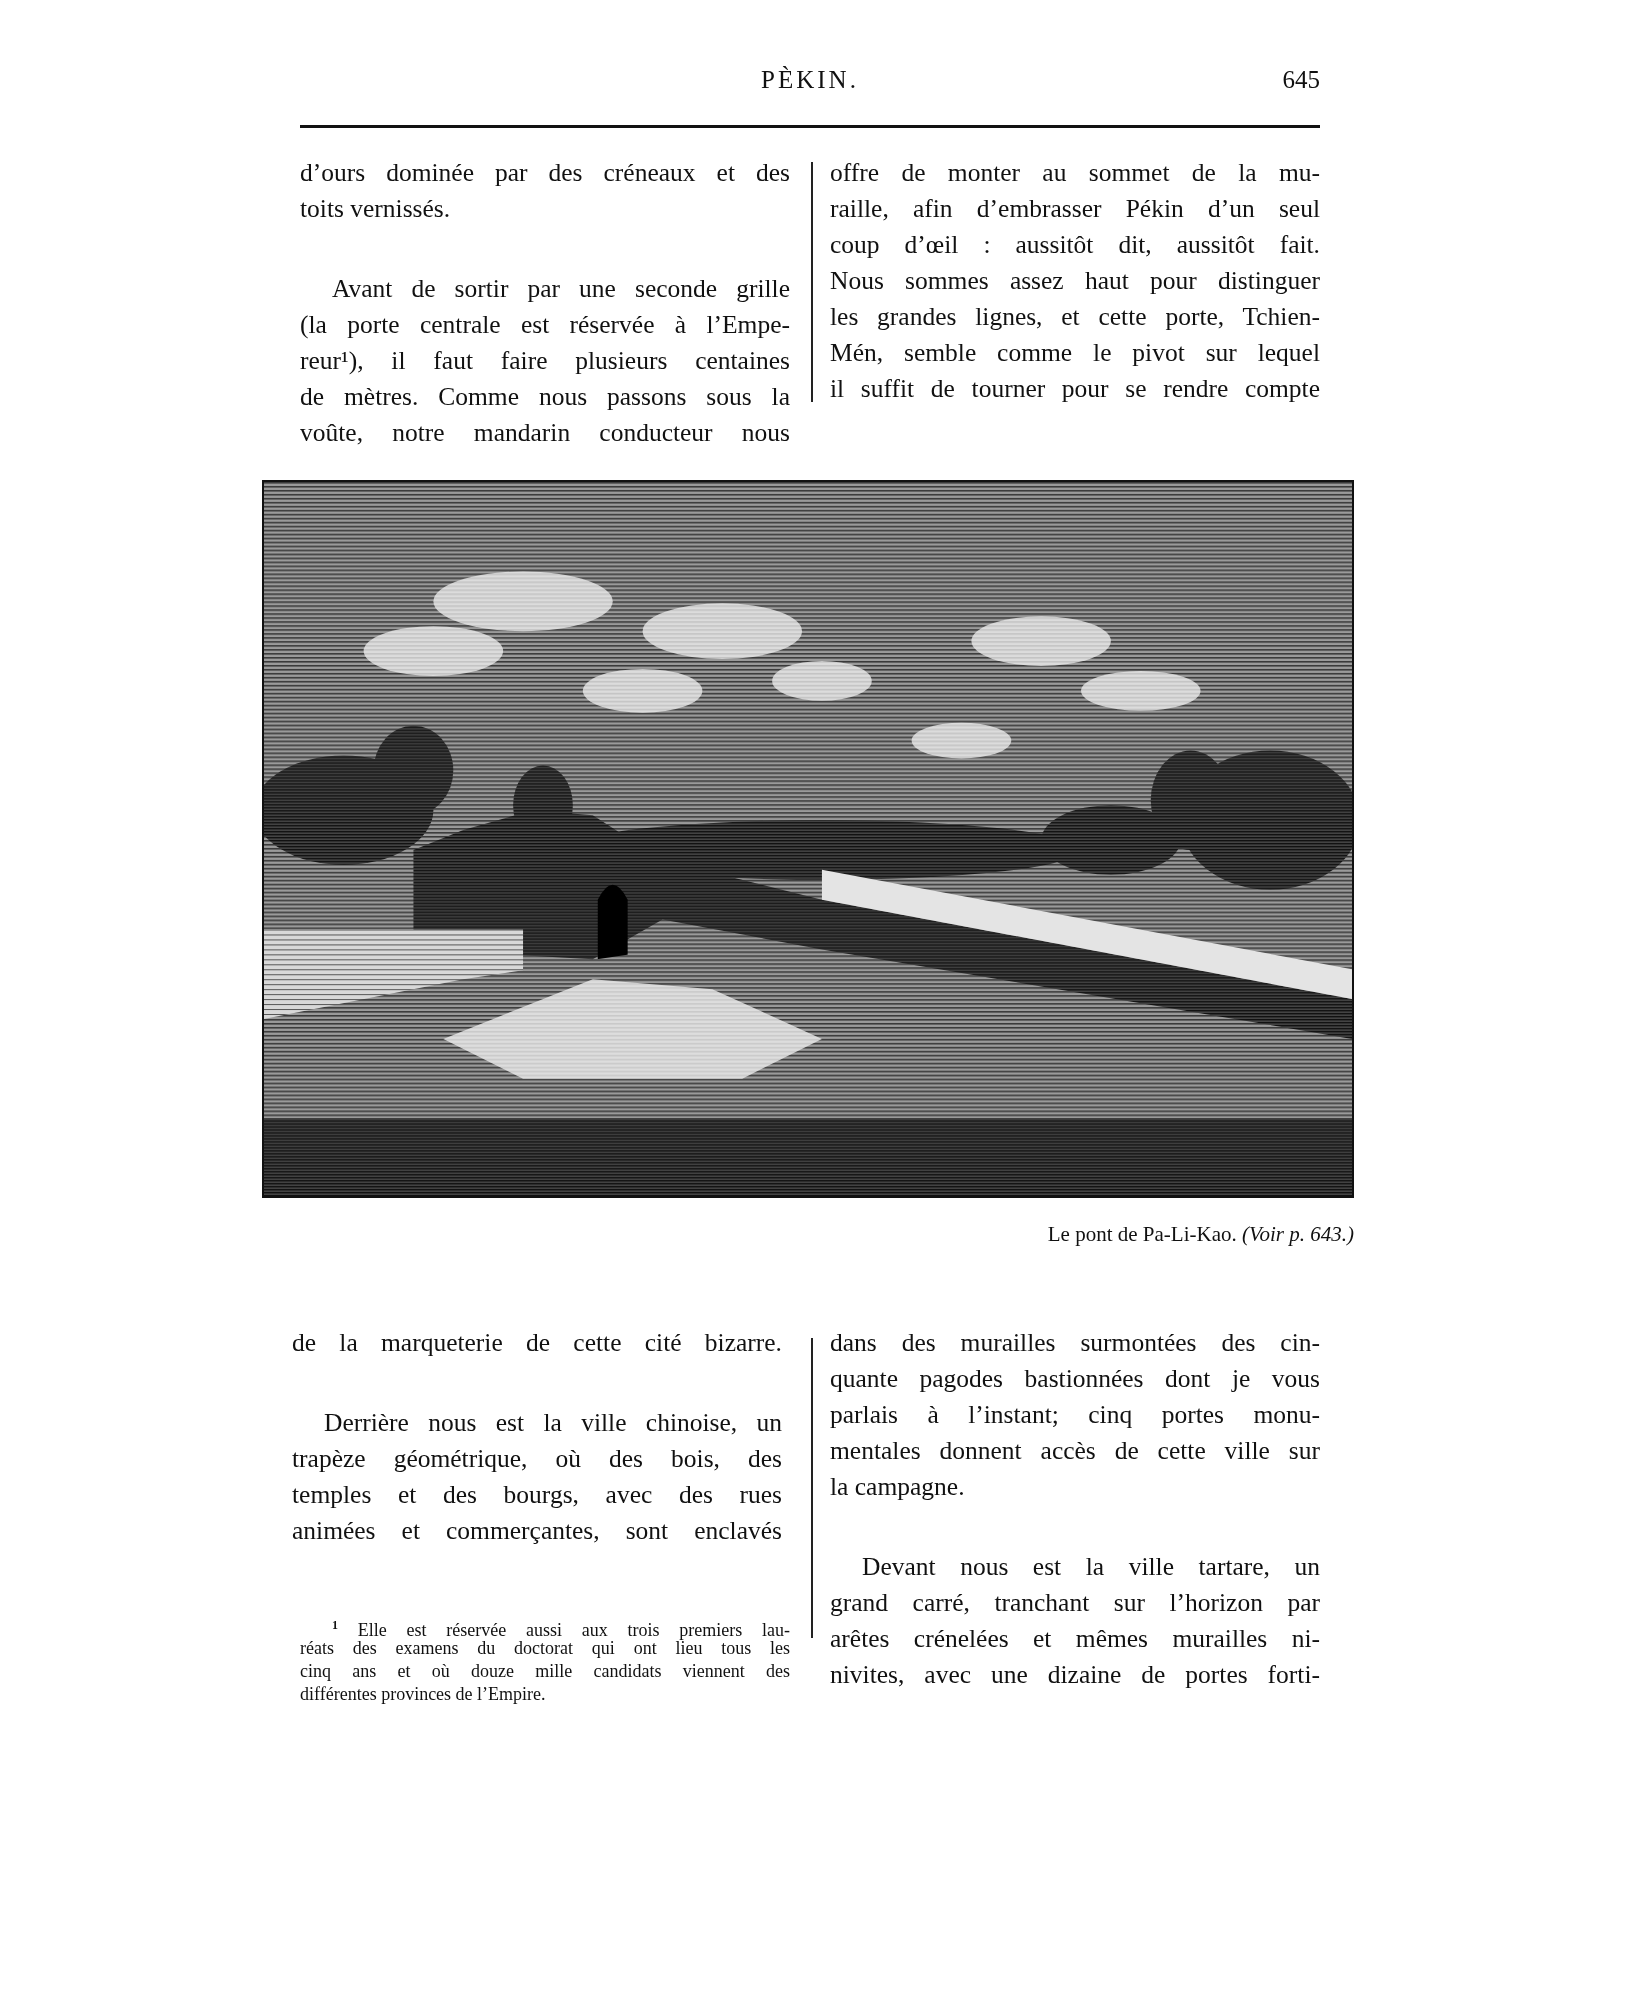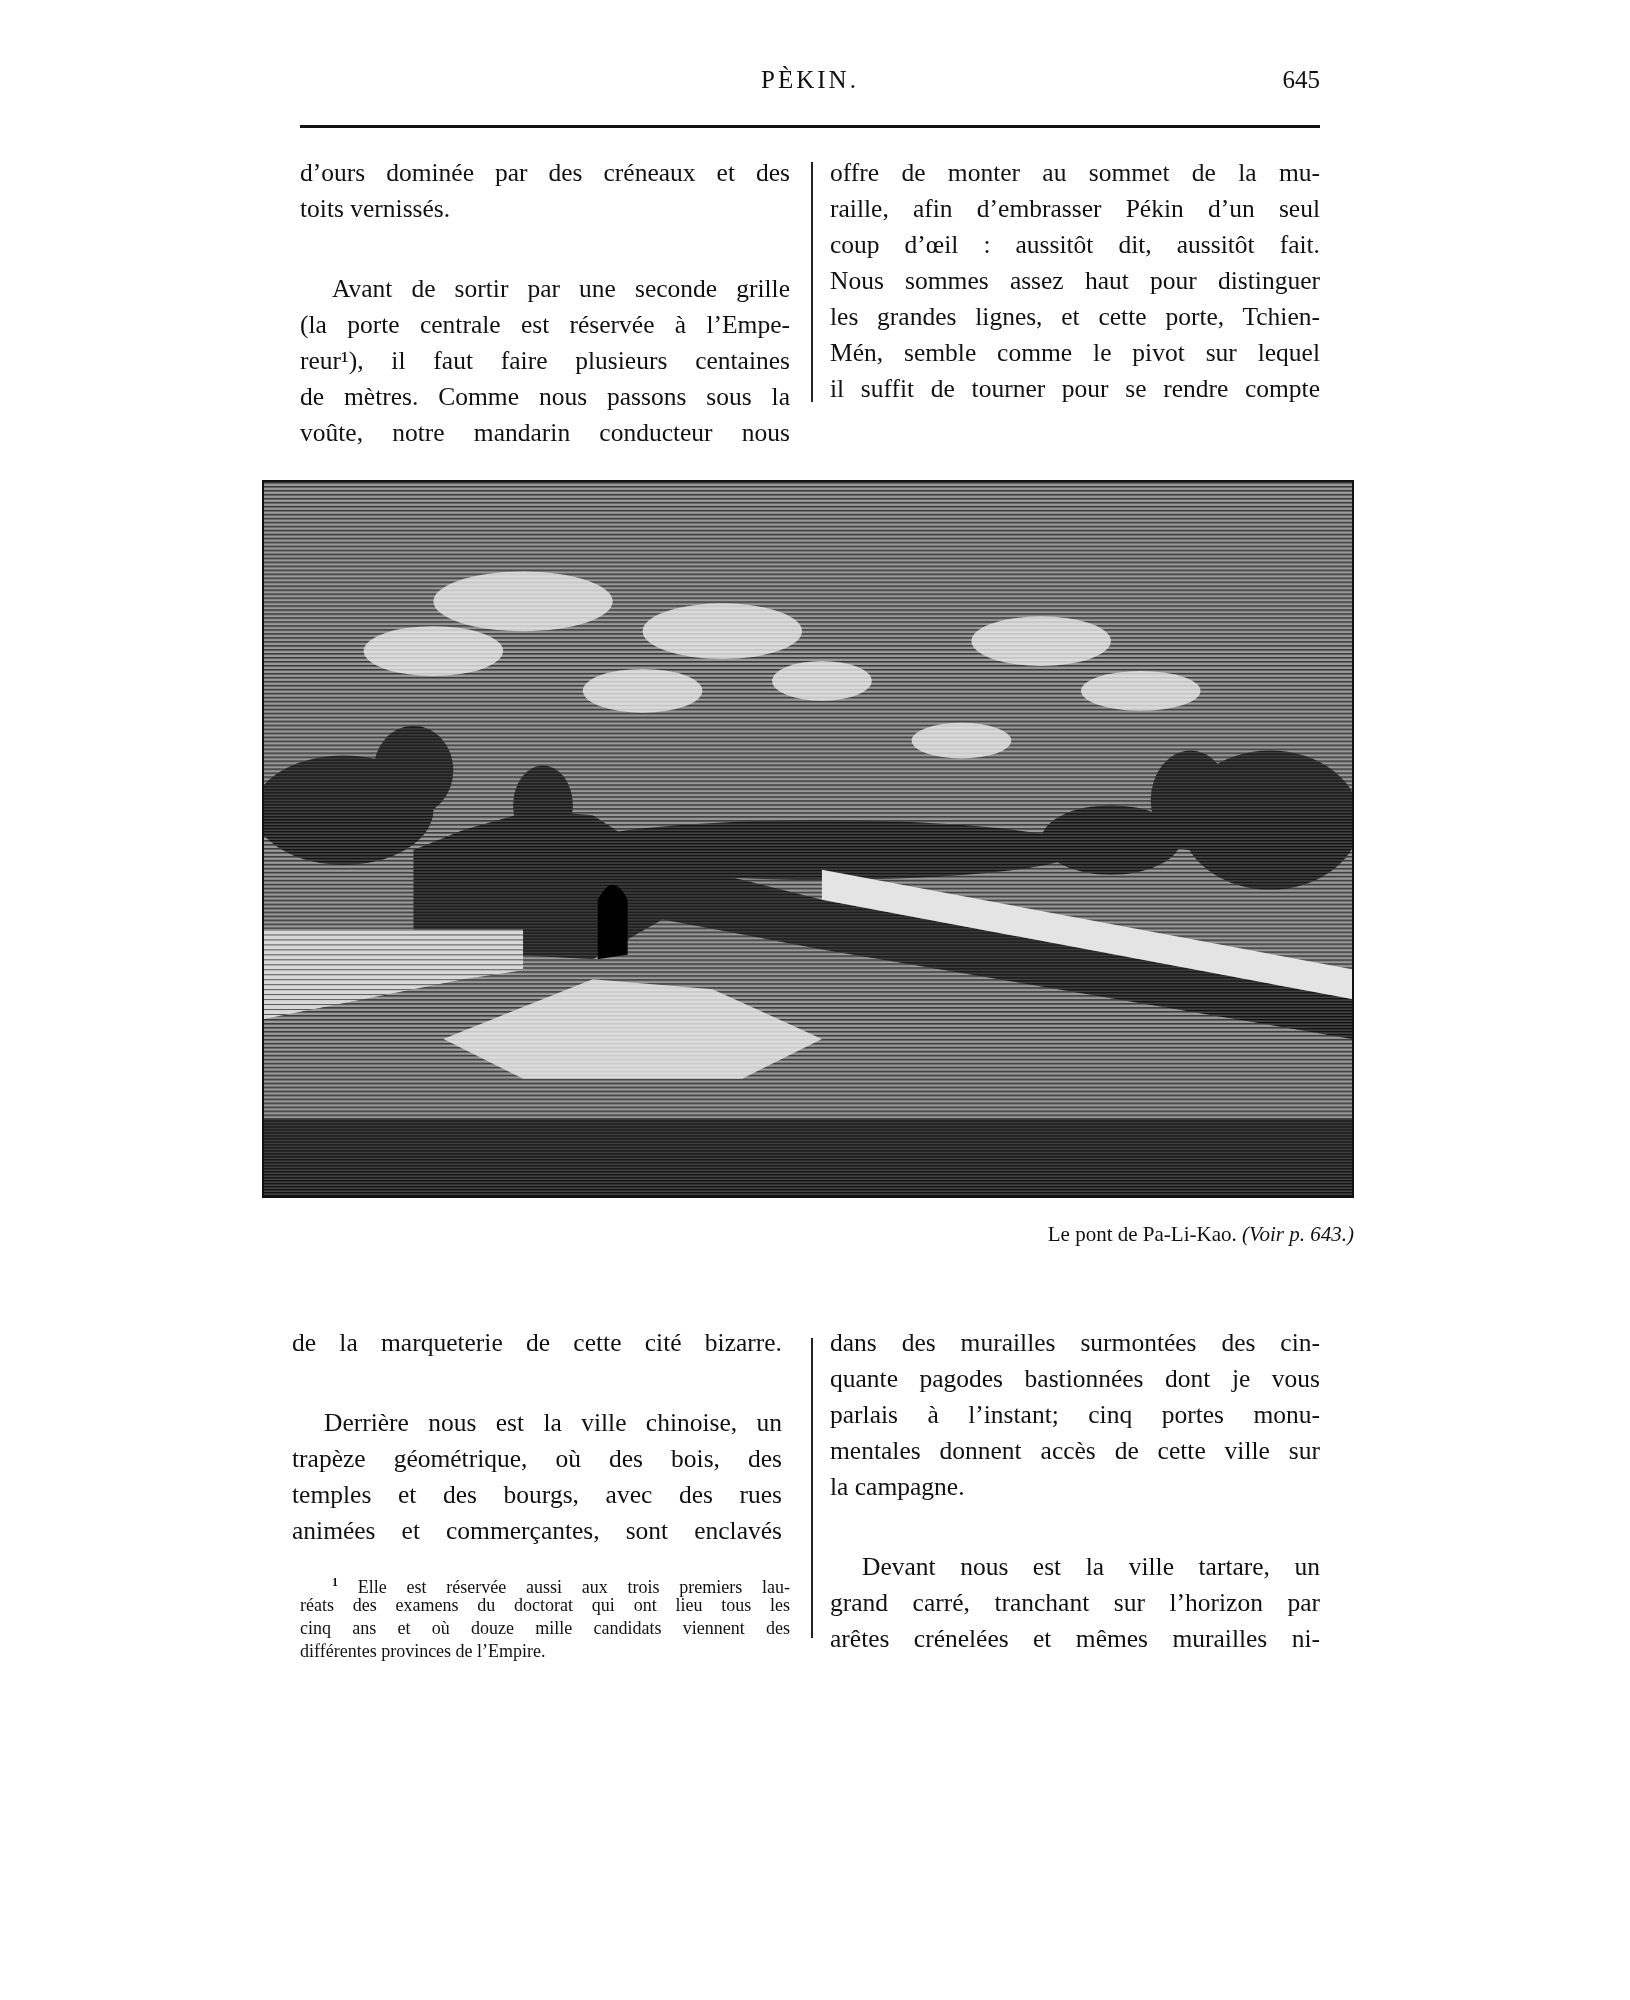--- a/index.html
+++ b/index.html
@@ -20,21 +20,21 @@
   .div-top { left:811px; top:162px; height:240px; }
   .div-bottom { left:811px; top:1338px; height:300px; }
   .figure { position:absolute; left:262px; top:480px; width:1092px; height:718px;
             border:2px solid #111; box-sizing:border-box; overflow:hidden; background:#888; }
   .figure svg { display:block; width:100%; height:100%; }
   .caption { position:absolute; top:1222px; left:262px; width:1092px; text-align:right;
              font-family:"Liberation Serif", serif; font-size:21px; }
   .caption i { font-style:italic; }
   .col-left-bottom { left:292px; top:1325px; width:490px;font-family:Liberation Serif, serif; }
   .col-right-bottom { left:830px; top:1325px; width:490px; }
-  .footnote { position:absolute; left:300px; top:1527px; width:490px; font-family:"Liberation Serif", serif;
+  .footnote { position:absolute; left:300px; top:1570px; width:490px; font-family:"Liberation Serif", serif;
               font-size:18px; line-height:23px; }
   .footnote .line { height:23px; }
   .fn-mark { font-size:12px; vertical-align:super; font-weight:bold; }
 </style>
 </head>
 <body>
 
 <div class="running-head">
   <div class="running-title">PÈKIN.</div>
   <div class="page-number">645</div>
@@ -131,13 +131,14 @@
 
 <div class="col col-right-bottom">
   <span class="line">dans des murailles surmontées des cin-</span>
   <span class="line">quante pagodes bastionnées dont je vous</span>
   <span class="line">parlais à l’instant; cinq portes monu-</span>
   <span class="line">mentales donnent accès de cette ville sur</span>
   <span class="line last">la campagne.</span>
   <span class="line indent">Devant nous est la ville tartare, un</span>
   <span class="line">grand carré, tranchant sur l’horizon par</span>
   <span class="line">arêtes crénelées et mêmes murailles ni-</span>
+  <span class="line">nivites, avec une dizaine de portes forti-</span>
 </div>
 
 </body></html>

